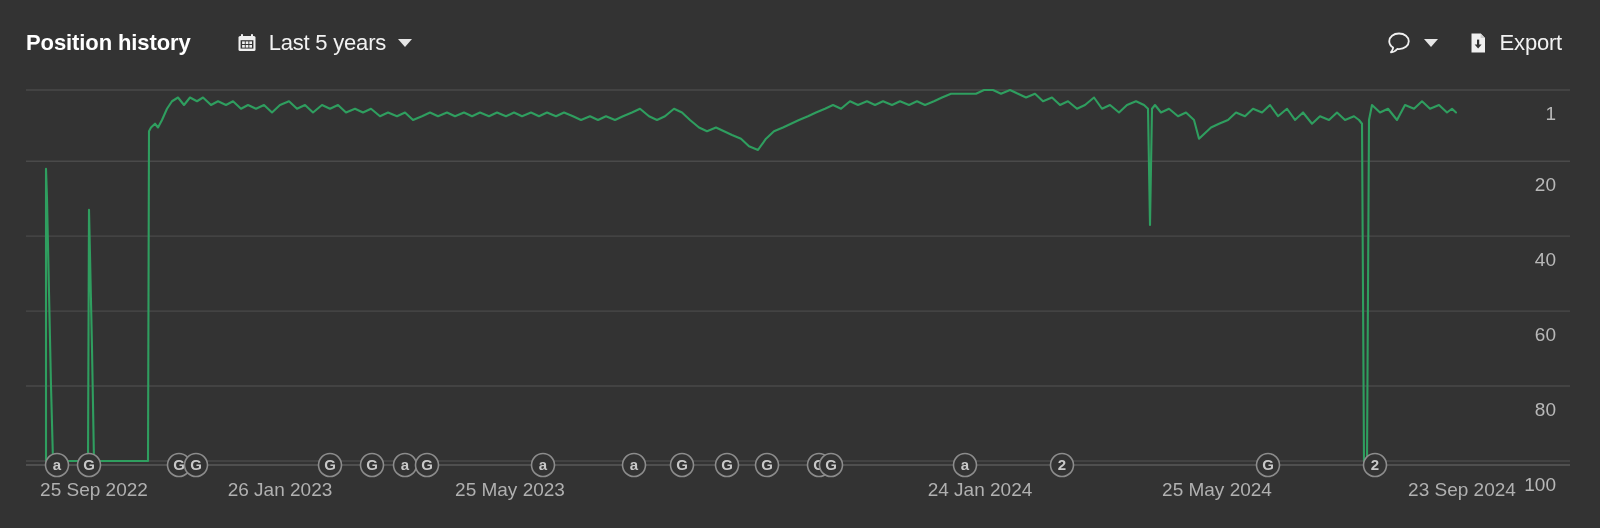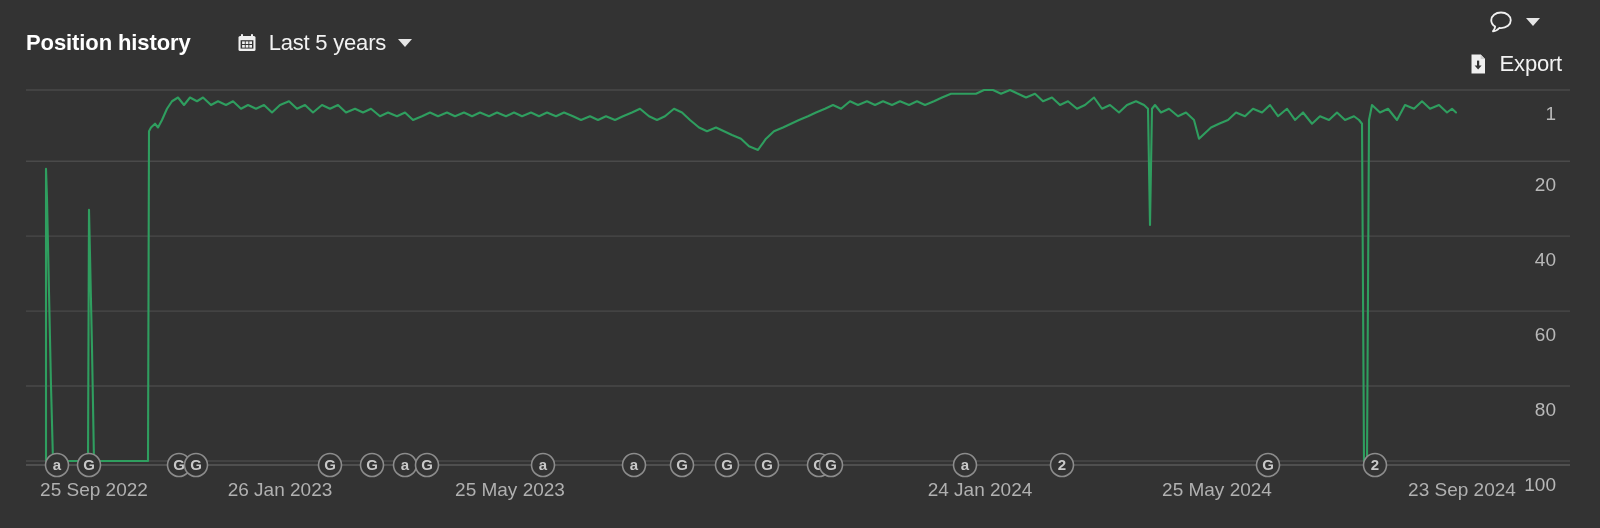--- a/index.html
+++ b/index.html
@@ -73,21 +73,20 @@
     margin-left: 2px;
     flex: none;
   }
 
   .spacer { flex: 1 1 auto; }
 
   .right-group {
     display: flex;
     align-items: center;
     gap: 4px;
-    flex-direction: column;
   }
 
   .icon { flex: none; display: block; }
 
   
   .chart-wrap {
     position: absolute;
     left: 0;
     top: 86px;
     width: 1600px;

